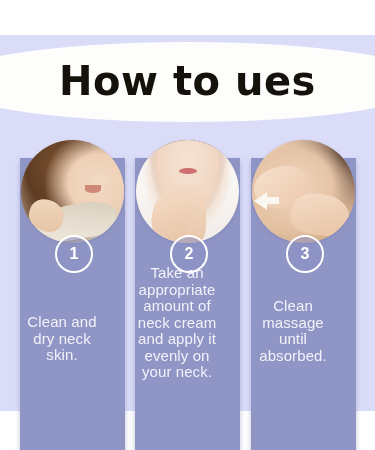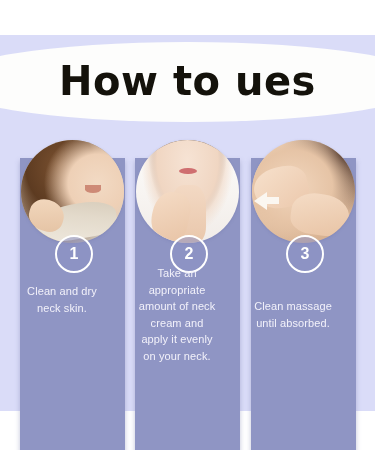--- a/index.html
+++ b/index.html
@@ -246,26 +246,26 @@
   .step-badge.b1 { left: 55px; }
   .step-badge.b2 { left: 170px; }
   .step-badge.b3 { left: 286px; }
 
   
   .step-caption {
     position: absolute;
     width: 82px;
     text-align: center;
     color: #f2f1fa;
-    font-size: 11px;
+    font-size: 15px;
     line-height: 16.5px;
     z-index: 7;
     letter-spacing: 0.1px;
   }
-  .step-caption.c1 { left: 21px; top: 143px; }
+  .step-caption.c1 { left: 21px; top: 174px; }
   .step-caption.c2 { left: 136px; top: 125px; }
   .step-caption.c3 { left: 252px; top: 158px; }
 </style>
 </head>
 <body>
 
 <div id="infographic">
 
   <div class="page-band"></div>
 

